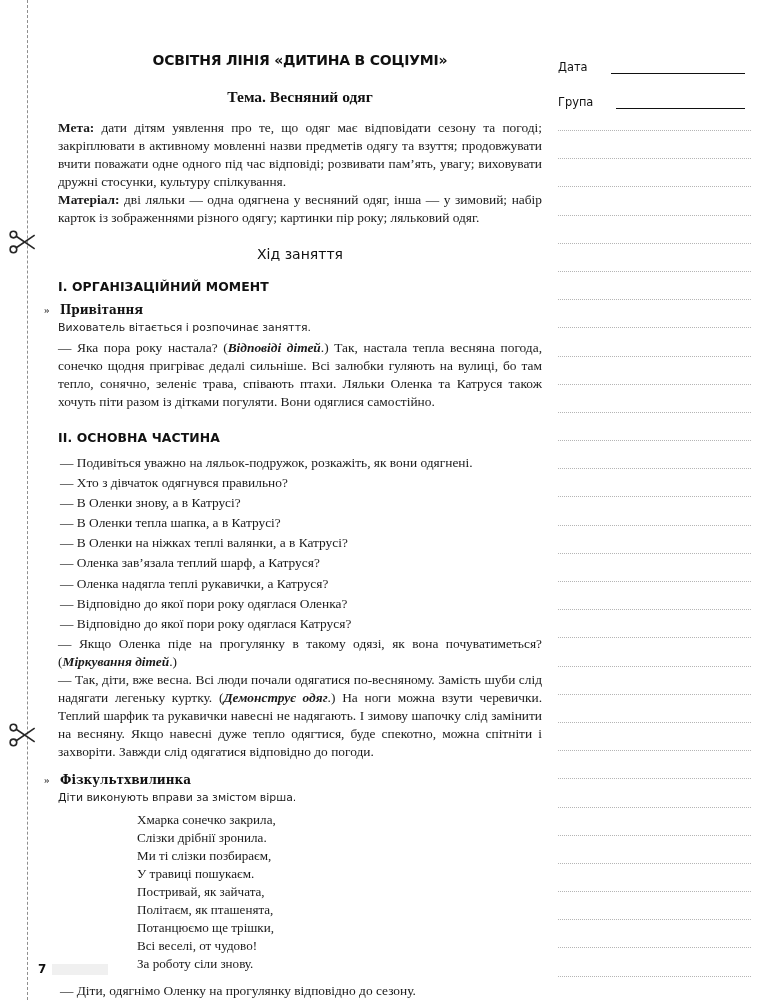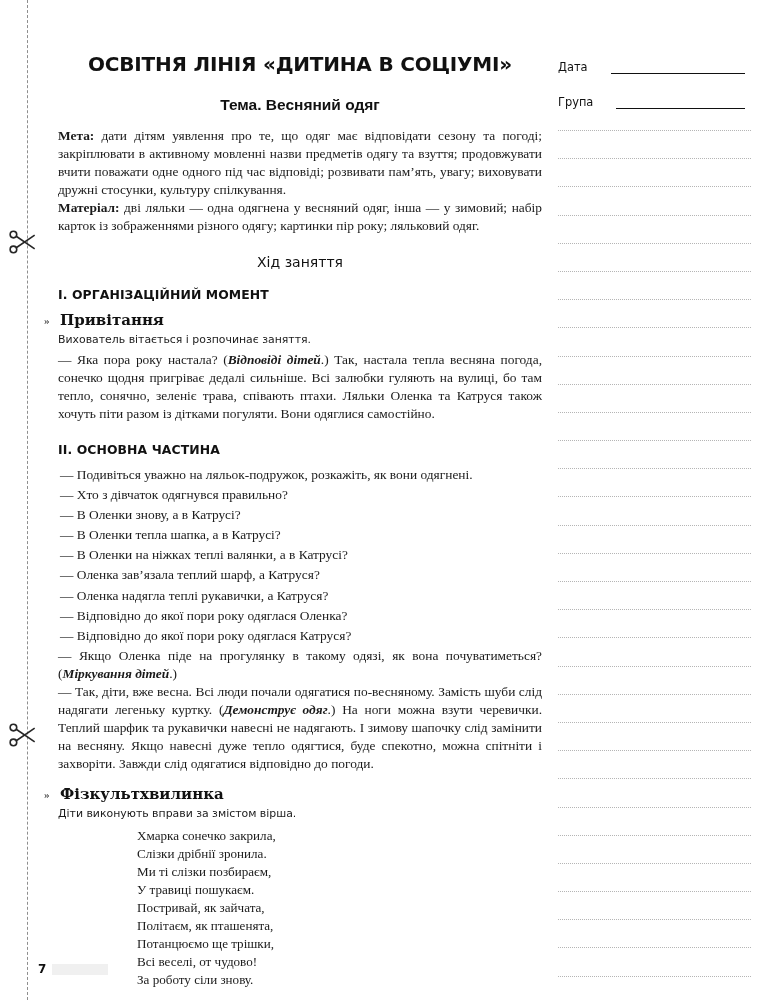--- a/index.html
+++ b/index.html
@@ -42,28 +42,28 @@
   #content-column {
     position: absolute;
     left: 58px; top: 0;
     width: 484px;
     padding-top: 52px;
   }
 
   #lesson-heading {
     font-family: "DejaVu Sans", sans-serif;
     font-weight: bold;
-    font-size: 20px;
+    font-size: 14px;
     letter-spacing: -0.2px;
     text-align: center;
     margin: 0 0 20px 0;
     color: #111;
   }
   #topic-heading {
-    font-family: Liberation Sans, sans-serif;
+    font-family: Liberation Serif, serif;
     font-weight: bold;
     font-size: 15.5px;
     text-align: center;
     margin: 0 0 13px 0;
     color: #111;
   }
 
   .body-para {
     font-size: 13.4px;
     line-height: 1.345;
@@ -105,21 +105,21 @@
     margin-left: -14px;
     font-size: 11px;
     line-height: 1;
     color: #1a1a1a;
     flex: 0 0 auto;
     transform: translateY(-1px);
   }
   .sub-title-text {
     font-family: "DejaVu Serif", serif;
     font-weight: bold;
-    font-size: 15px;
+    font-size: 12px;
     color: #111;
   }
   .stage-note {
     font-family: "DejaVu Sans", sans-serif;
     font-size: 10.9px;
     margin: 0 0 5px 0;
     color: #1a1a1a;
   }
 
   .dash-line {

